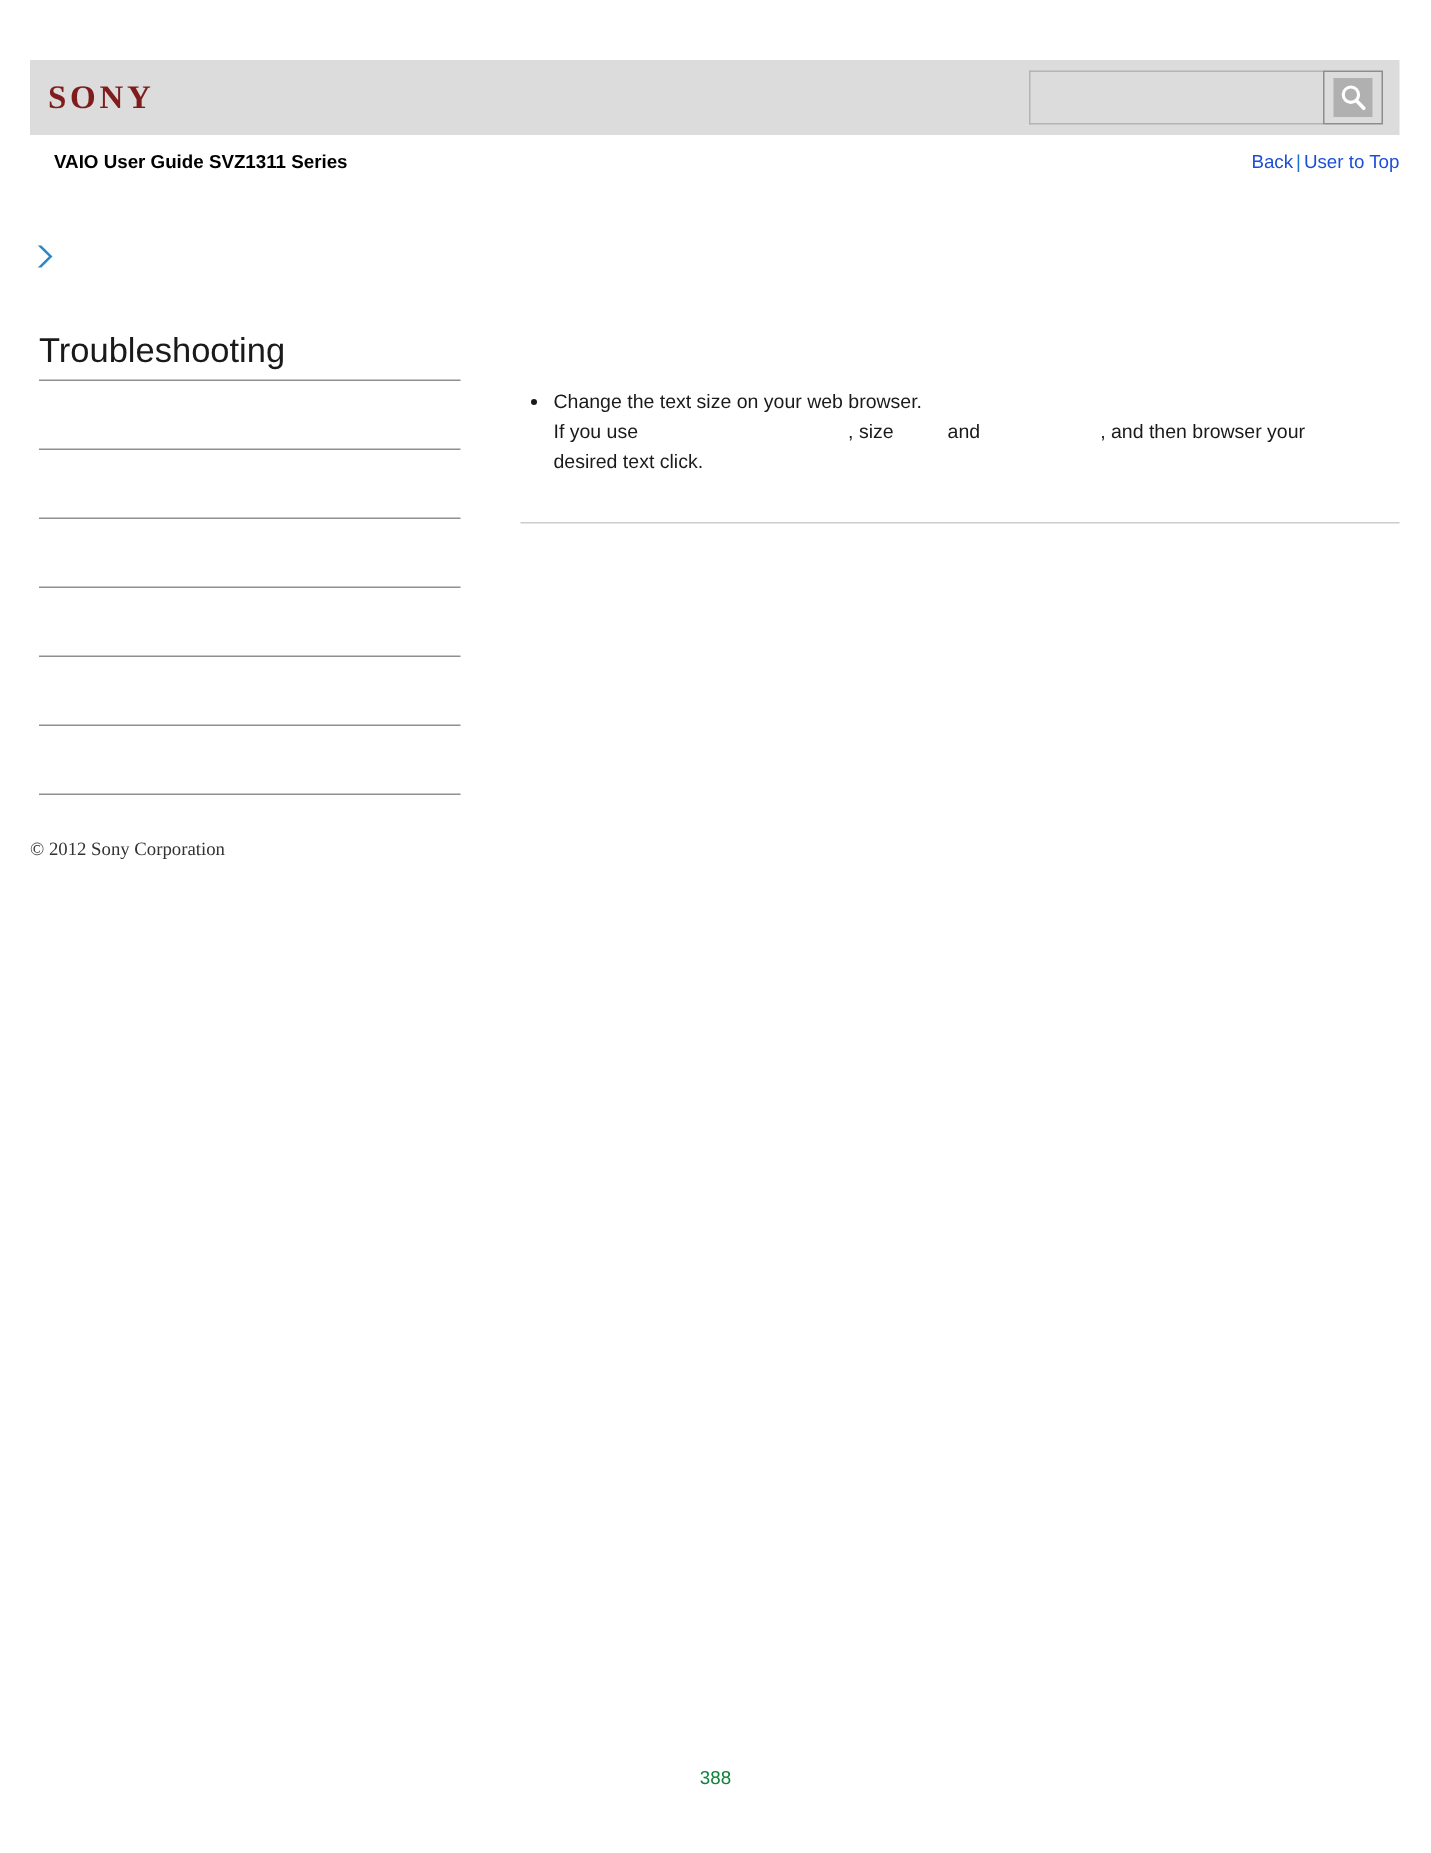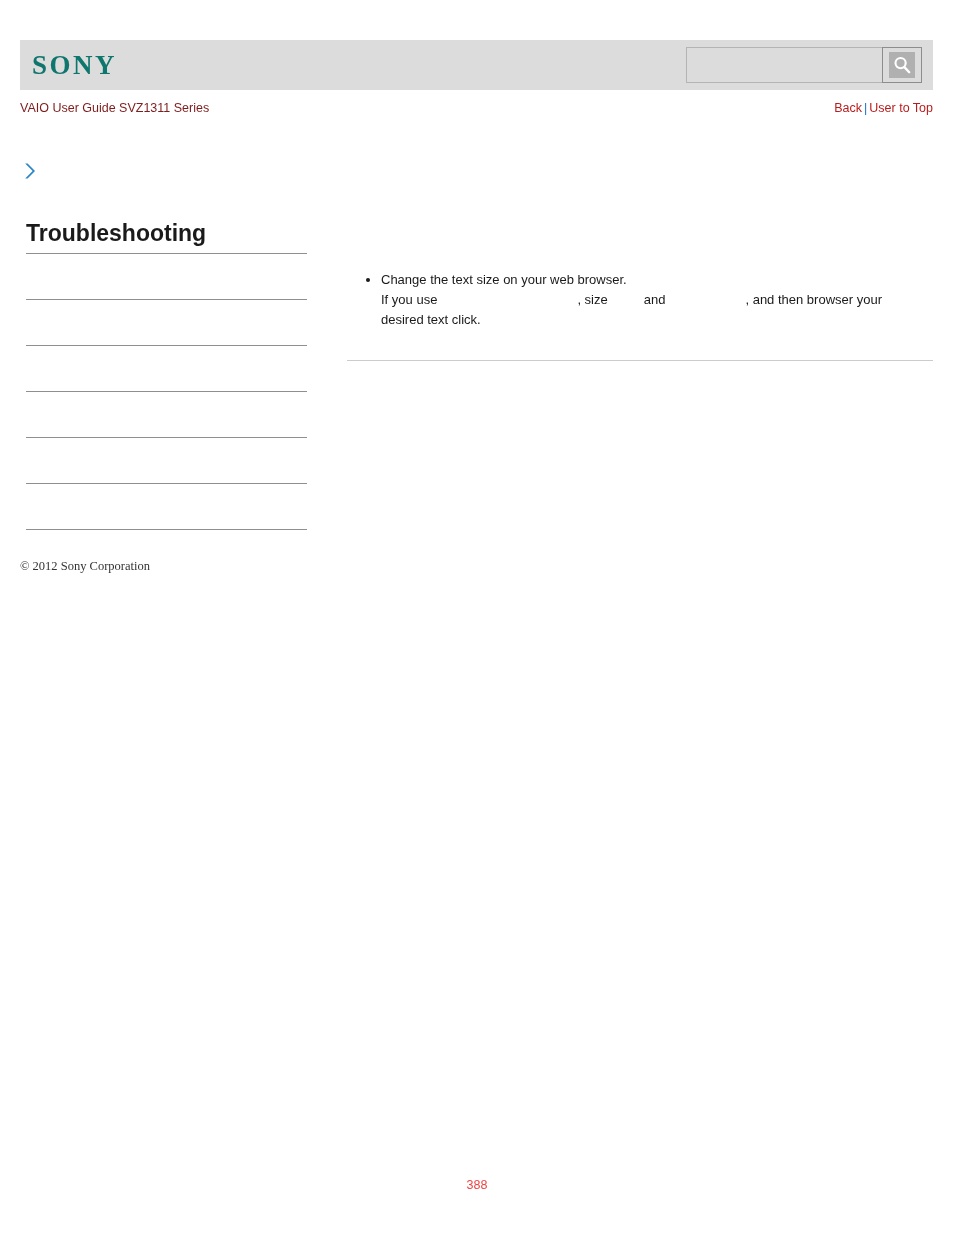--- a/index.html
+++ b/index.html
@@ -26,23 +26,23 @@
     height: 50px;
     background: #dcdcdc;
     box-sizing: border-box;
   }
   .sony-logo {
     position: absolute;
     left: 12px;
     top: 10px;
     font-family: "Liberation Serif", "DejaVu Serif", serif;
     font-weight: bold;
-    font-size: 27px;
+    font-size: 22px;
     letter-spacing: 2.5px;
-    color: #0f766e;
+    color: #7f1d1d;
     line-height: 30px;
     user-select: none;
   }
   .search-wrap {
     position: absolute;
     right: 11px;
     top: 7px;
     height: 36px;
     display: flex;
     align-items: stretch;
@@ -84,37 +84,37 @@
   
   .subheader {
     position: absolute;
     left: 20px;
     top: 101px;
     width: 913px;
     height: 20px;
   }
   .guide-title {
     position: absolute;
-    left: 0;
+    left: 16px;
     top: 0;
     font-size: 12.5px;
-    font-weight: normal;
-    color: #7f1d1d;
+    font-weight: bold;
+    color: #000000;
     white-space: nowrap;
   }
   .nav-links {
     position: absolute;
     right: 0;
     top: 0;
     font-size: 12.5px;
     color: #1a73c8;
     white-space: nowrap;
   }
   .nav-links a {
-    color: #b91c1c;
+    color: #1d4ed8;
     text-decoration: none;
   }
   .nav-sep {
     color: #1a73c8;
     padding: 0 2px;
   }
 
   
   .chevron-row {
     position: absolute;
@@ -135,21 +135,21 @@
 
   
   .sidebar {
     position: absolute;
     left: 26px;
     top: 218px;
     width: 281px;
   }
   .sidebar-title {
     font-size: 23px;
-    font-weight: bold;
+    font-weight: normal;
     color: #1a1a1a;
     line-height: 30px;
     margin: 0;
     padding-bottom: 5px;
     letter-spacing: 0px;
   }
   .sidebar-rule {
     width: 281px;
     height: 1px;
     background: #8f8f8f;
@@ -177,21 +177,21 @@
   }
 
   
   .content {
     position: absolute;
     left: 347px;
     top: 258px;
     width: 586px;
   }
   .content-list {
-    margin: 12px;
+    margin: 0;
     padding: 0;
     list-style: none;
   }
   .content-list li {
     position: relative;
     padding-left: 22px;
     font-size: 13px;
     line-height: 20px;
     color: #1a1a1a;
   }
@@ -222,21 +222,21 @@
   }
 
   
   .page-number {
     position: absolute;
     left: 0;
     top: 1178px;
     width: 954px;
     text-align: center;
     font-size: 12.5px;
-    color: #ef4444;
+    color: #15803d;
   }
 </style>
 </head>
 <body>
 
 <div class="header-bar">
   <div class="sony-logo">SONY</div>
 
   <div class="search-wrap">
     <input class="search-input" type="text" value="" placeholder="" style="">

